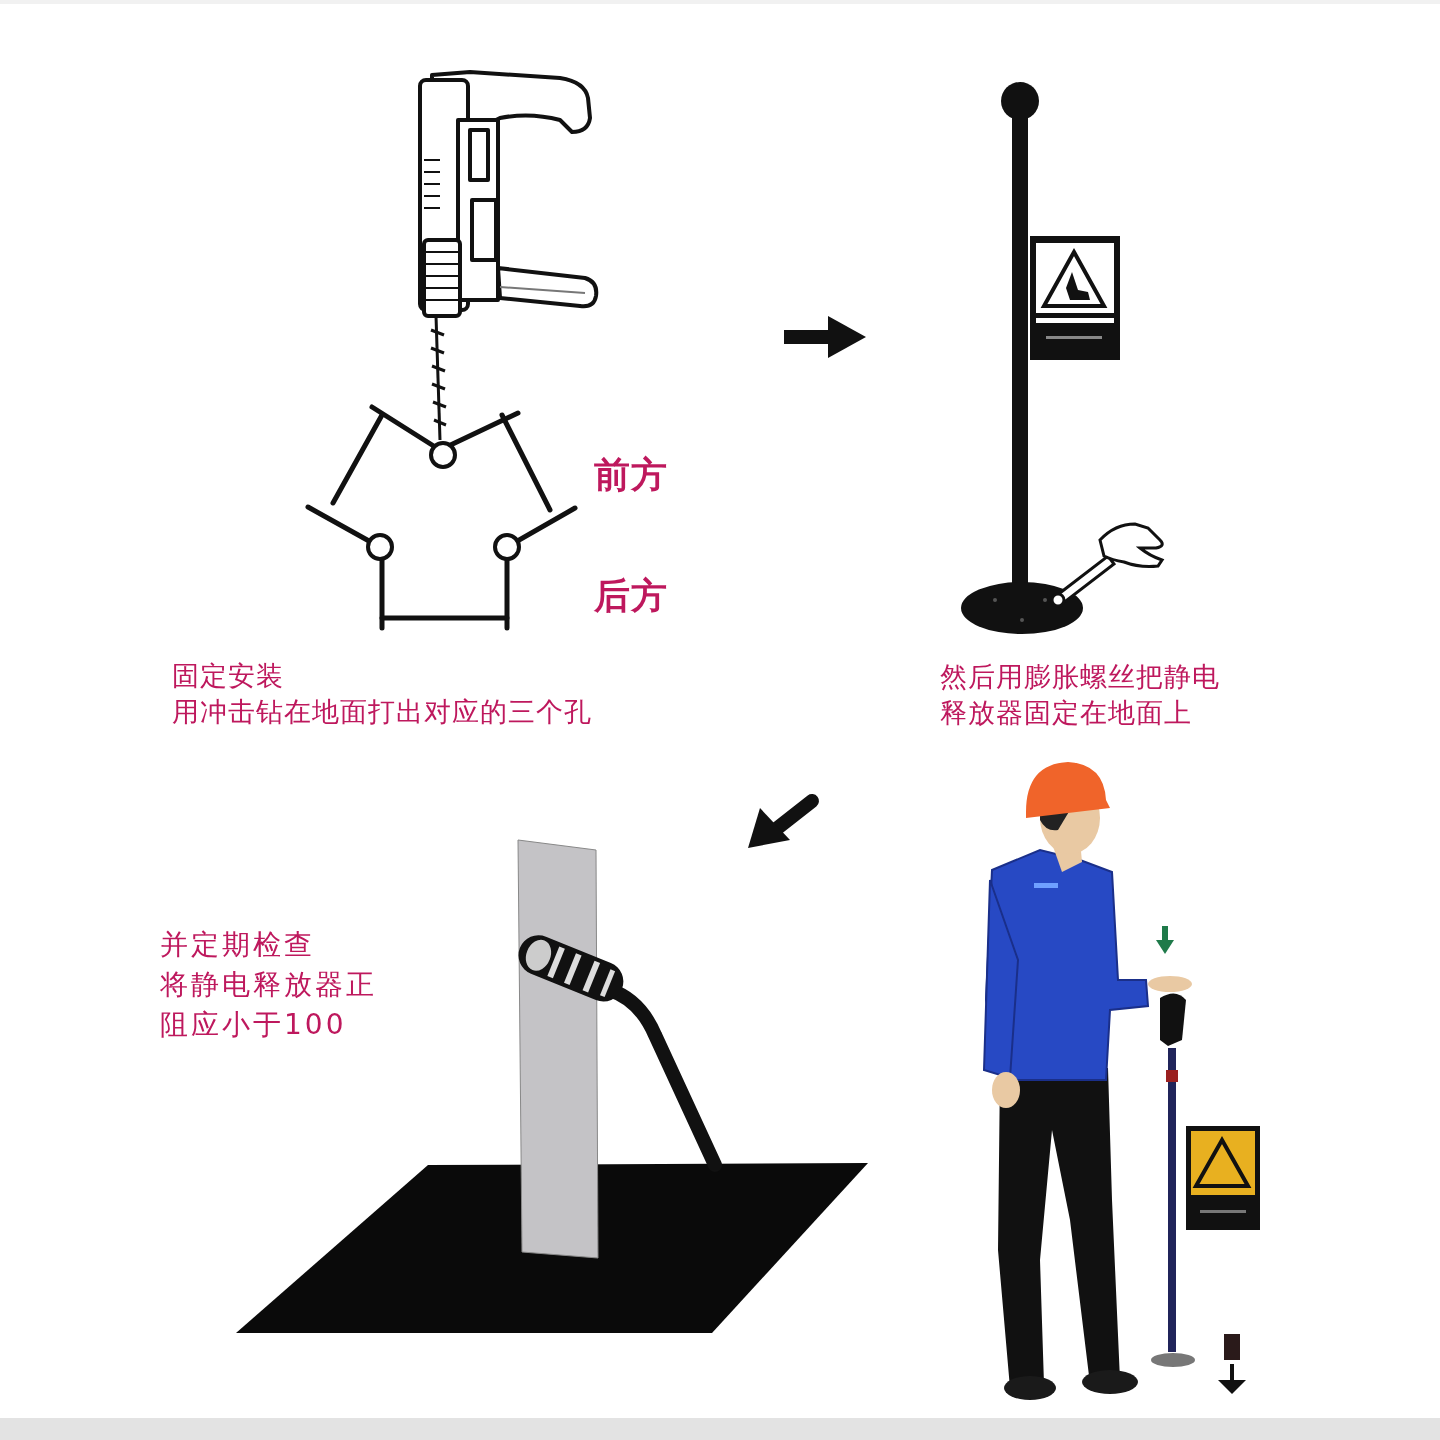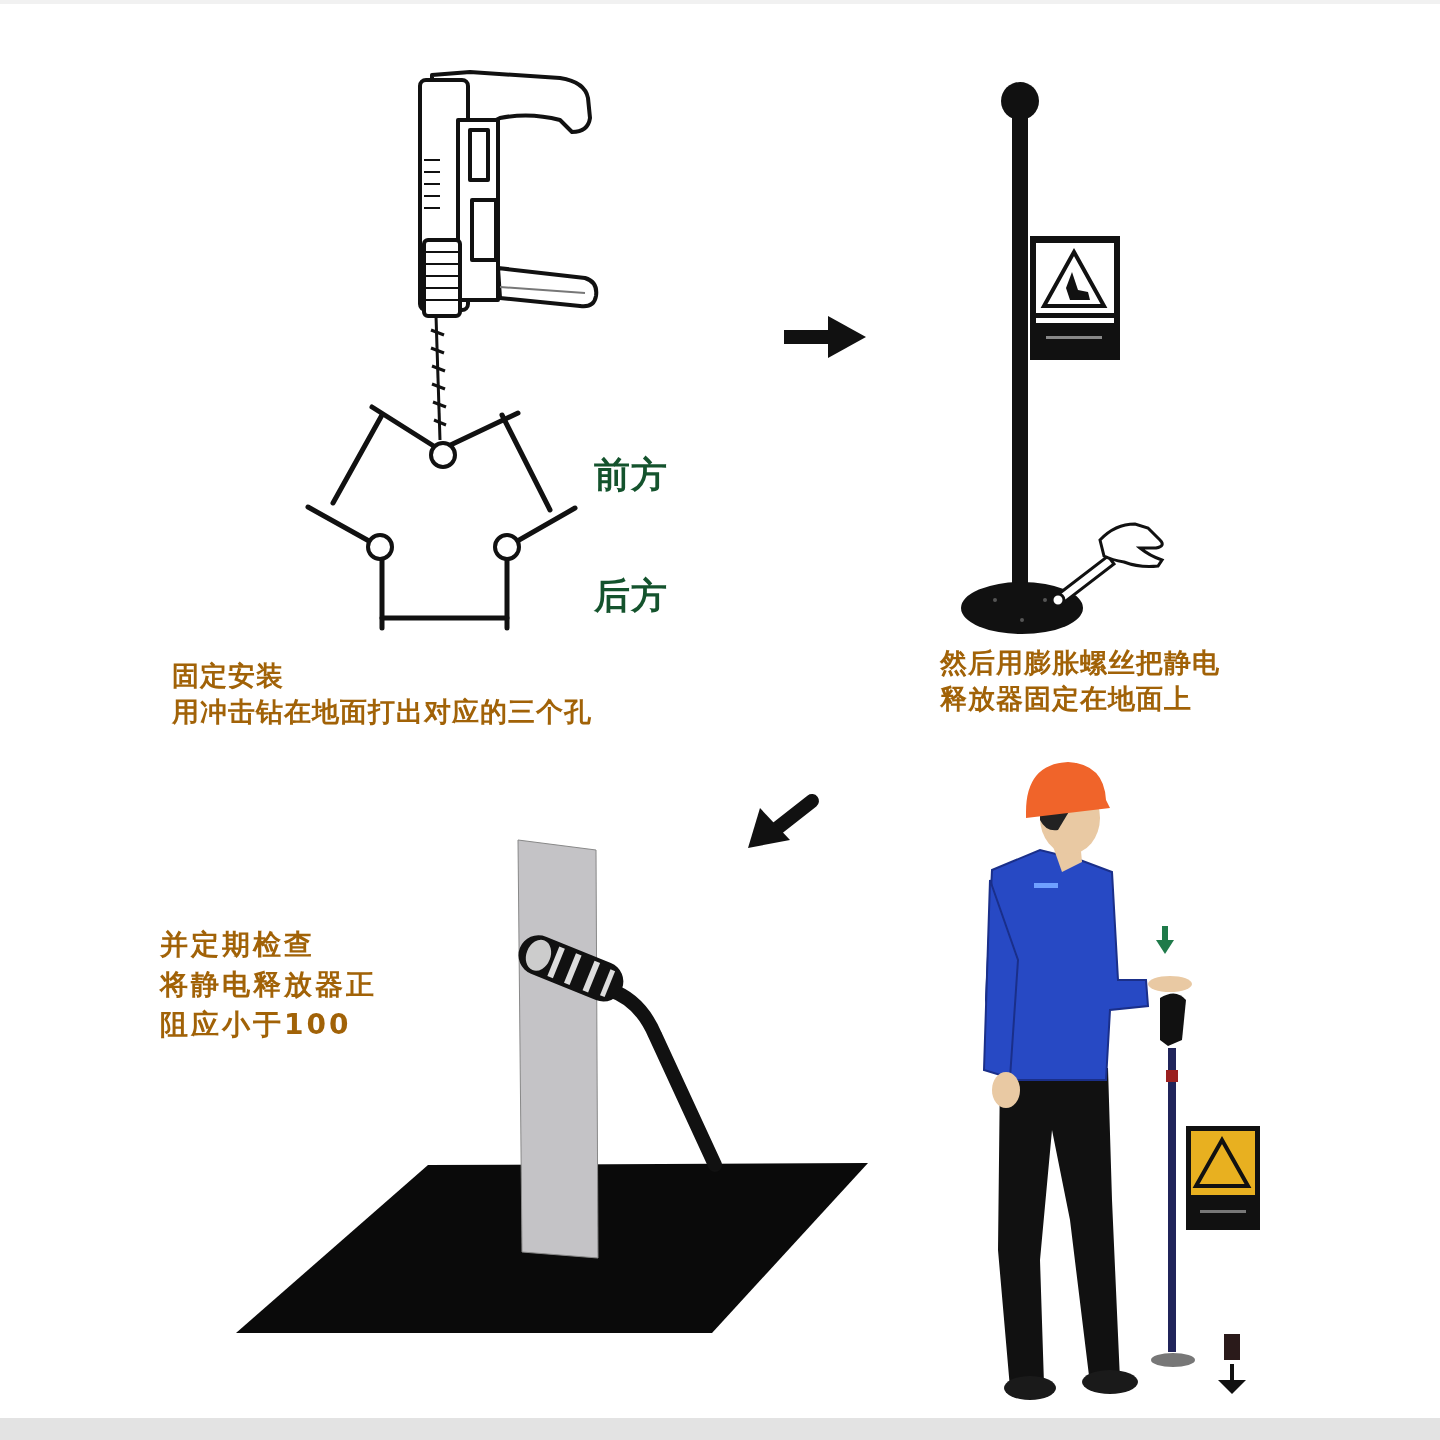--- a/index.html
+++ b/index.html
@@ -5,25 +5,25 @@
   html, body { margin: 0; padding: 0; }
   body {
     width: 1440px; height: 1440px; position: relative; overflow: hidden;
     background: #ffffff;
     font-family: "DejaVu Sans", "Liberation Sans", sans-serif;
   }
   .top-edge { position: absolute; left: 0; top: 0; width: 1440px; height: 4px; background: #f1f1f1; }
   .bottom-band { position: absolute; left: 0; top: 1418px; width: 1440px; height: 22px; background: #e3e3e3; }
   svg { position: absolute; overflow: visible; }
   .caption {
-    position: absolute; color: #a16207; font-weight: bold;
+    position: absolute; color: #be185d; font-weight: normal;
     font-size: 27px; line-height: 36px; letter-spacing: 1px; white-space: nowrap;
   }
   .label {
-    position: absolute; color: #14532d; font-weight: bold;
+    position: absolute; color: #be185d; font-weight: bold;
     font-size: 36px; line-height: 40px; letter-spacing: 1px;
   }
   .step2-caption { font-size: 27px; line-height: 36px; }
   .step3-caption { font-size: 28px; line-height: 40px; letter-spacing: 3px; }
 </style>
 </head>
 <body>
 
 <div class="top-edge"></div>
 
@@ -124,21 +124,21 @@
     <rect x="1046" y="336" width="56" height="3" fill="#888"></rect>
   </svg>
   <svg width="1440" height="1440" style="left:0;top:0">
     <g stroke="#111" stroke-width="3" fill="#fff">
       <path d="M1056,596 L1108,556 L1114,564 L1062,604 Z"></path>
       <path d="M1100,540 Q1115,524 1135,524 L1148,528 L1160,540 Q1166,546 1156,548 L1140,548 Q1150,556 1162,560 L1158,566 Q1140,568 1124,562 Q1112,560 1104,556 Z"></path>
     </g>
     <circle cx="1058" cy="600" r="6" fill="#fff" stroke="#111" stroke-width="3"></circle>
   </svg>
 
-  <div class="caption step2-caption" style="left:940px;top:645px">
+  <div class="caption step2-caption" style="left:940px;top:659px">
     <div>然后用膨胀螺丝把静电</div>
     <div>释放器固定在地面上</div>
   </div>
 </div>
 
 <svg width="1440" height="1440" style="left:0;top:0">
   <line x1="812" y1="801" x2="775" y2="830" stroke="#111" stroke-width="14" stroke-linecap="round"></line>
   <polygon points="748,848 760,808 790,840" fill="#111"></polygon>
 </svg>
 

